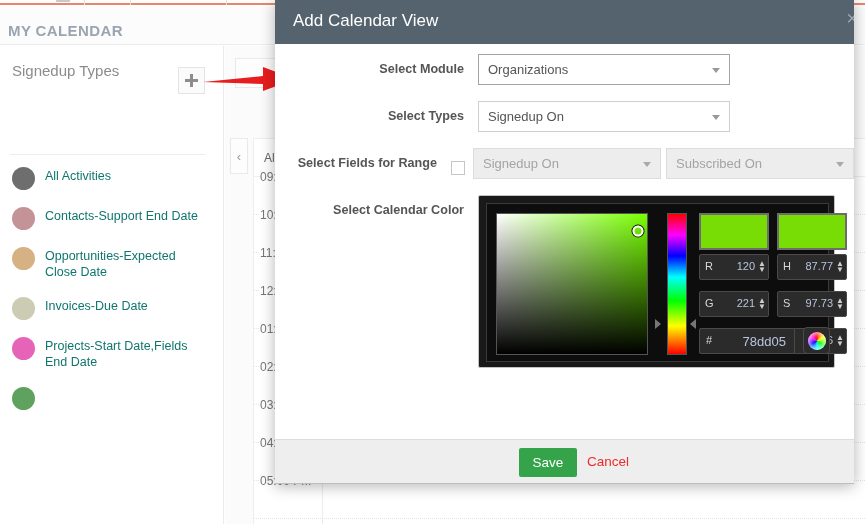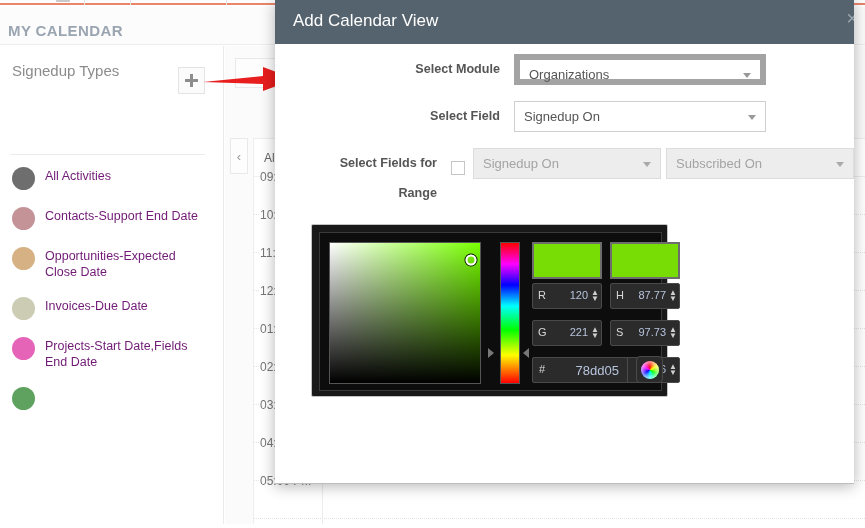--- a/index.html
+++ b/index.html
@@ -91,21 +91,21 @@
     margin-bottom: 16px;
     cursor: pointer;
   }
   .act-dot {
     flex: 0 0 auto;
     width: 23px; height: 23px; border-radius: 50%;
     margin-right: 10px; margin-top: 1px;
   }
   .act-label {
     font-size: 12.5px; line-height: 16px;
-    color: #701a75;
+    color: #0f766e;
     max-width: 160px;
     padding-top: 2px;
   }
 
   
   .cal-panel {
     position: absolute; left: 225px; top: 46px; right: 0; bottom: 0;
     background: #fbfbfb;
   }
   .cal-toolbar {
@@ -179,21 +179,20 @@
   .modal-close {
     position: absolute; right: -4px; top: 8px;
     font-size: 20px; color: #9aa6af;
     cursor: pointer; line-height: 1;
     font-family: "Liberation Sans", sans-serif;
   }
   .modal-body {
     position: relative; height: 395px;
     background: #ffffff;
     padding-top: 10px;
-    padding-left: 36px;
   }
   .frow {
     position: relative;
     display: flex; align-items: flex-start;
     margin-bottom: 16px;
   }
   .flabel {
     width: 203px;
     text-align: right;
     padding-right: 14px;
@@ -207,21 +206,21 @@
   .select-box {
     position: relative;
     width: 252px; height: 31px;
     background: #ffffff;
     border: 1px solid #cfcfcf;
     font-size: 13px; color: #555;
     line-height: 29px;
     padding-left: 9px;
     cursor: pointer;
   }
-  .select-box.focused { border: 6px solid #a3a3a3; }
+  .select-box.focused { border: 1px solid #a3a3a3; }
   .select-box .caret {
     position: absolute; right: 9px; top: 13px;
     width: 0; height: 0;
     border-left: 4px solid transparent;
     border-right: 4px solid transparent;
     border-top: 5px solid #999;
   }
   .select-box.disabled {
     background: #ededed; color: #a4a4a4; border-color: #dcdcdc;
     cursor: default;
@@ -471,21 +470,21 @@
         <div class="flabel">Select Module</div>
         <div class="fctl">
           <div class="select-box focused">
             <span>Organizations</span>
             <span class="caret"></span>
           </div>
         </div>
       </div>
 
       <div class="frow">
-        <div class="flabel">Select Field</div>
+        <div class="flabel">Select Types</div>
         <div class="fctl">
           <div class="select-box">
             <span>Signedup On</span>
             <span class="caret"></span>
           </div>
         </div>
       </div>
 
       <div class="frow">
         <div class="flabel">Select Fields for Range</div>
@@ -497,20 +496,21 @@
           </div>
           <div class="range-gap"></div>
           <div class="select-box select-sm disabled">
             <span>Subscribed On</span>
             <span class="caret"></span>
           </div>
         </div>
       </div>
 
       <div class="frow">
+        <div class="flabel">Select Calendar Color</div>
         <div class="fctl">
           <div class="cp">
             <div class="cp-inner">
 
               <div class="cp-sv">
                 <div class="sv-base" id="sv-base" style="background: rgb(120, 255, 0);"></div>
                 <div class="sv-white"></div>
                 <div class="sv-black"></div>
                 <div class="cp-cursor" id="sv-cursor" style="left: 94%; top: 12%;"></div>
               </div>
@@ -563,15 +563,19 @@
                 <span class="w"></span>
               </div>
 
             </div>
           </div>
         </div>
       </div>
 
     </div>
 
+    <div class="modal-foot">
+      <button class="btn-save">Save</button>
+      <span class="btn-cancel">Cancel</span>
+    </div>
   </div>
 
 </div>
 
 </body></html>

